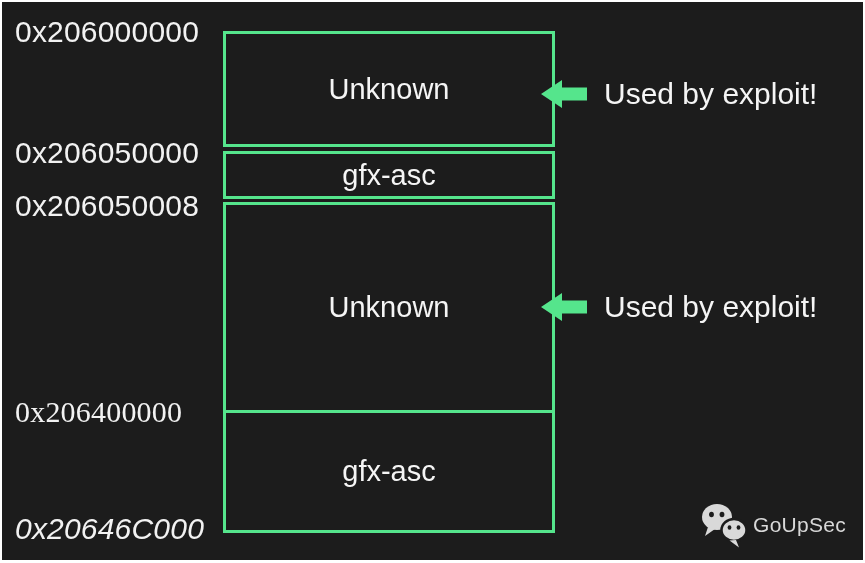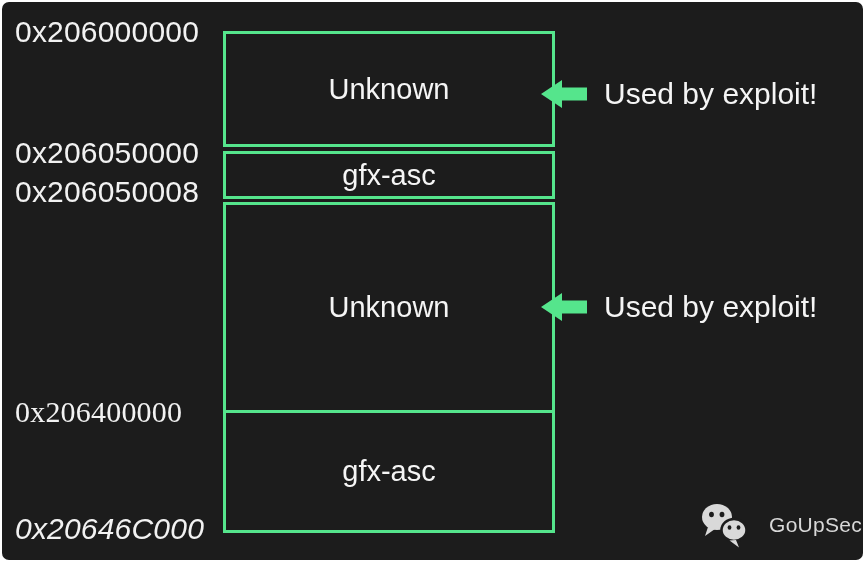--- a/index.html
+++ b/index.html
@@ -7,21 +7,21 @@
     width: 865px; height: 563px;
     background: #ffffff;
     font-family: "Liberation Sans", "DejaVu Sans", sans-serif;
     position: relative;
     overflow: hidden;
   }
   .panel {
     position: absolute;
     left: 2px; top: 2px; right: 2px; bottom: 3px;
     background: #1c1c1c;
-    border-radius: 7px;
+    border-radius: 0;
     padding-left: 7px;
   }
   .addr {
     position: absolute;
     left: 13px;
     transform: translateY(-50%);
     color: #f2f2f2;
     font-size: 30px;
     letter-spacing: 0.2px;
     white-space: nowrap;
@@ -54,37 +54,37 @@
   .annotation .ann-text {
     color: #f5f5f5;
     font-size: 30px;
   }
   .arrow-icon { display: block; }
   .watermark {
     position: absolute;
     left: 699px; top: 500px;
     display: flex;
     align-items: center;
-    gap: 18px;
+    gap: 2px;
   }
   .watermark .wm-text {
     color: #d8d8d8;
     font-size: 21px;
     letter-spacing: 0.3px;
   }
 </style>
 </head>
 <body>
 
 <div class="panel">
 
   <div id="addr-layer">
       <div class="addr" style="top: 30px;">0x206000000</div>
       <div class="addr" style="top: 151px; text-align: right;">0x206050000</div>
-      <div class="addr" style="top: 190px;">0x206050008</div>
+      <div class="addr" style="top: 204px;">0x206050008</div>
       <div class="addr" style="top: 410px; font-family: Liberation Serif, serif;">0x206400000</div>
       <div class="addr" style="top: 527px; font-style: italic;">0x20646C000</div>
     </div>
   <div id="region-layer">
       <div class="region" style="top: 29px; height: 116px;">
     <span class="region-label">Unknown</span>
   </div>
       <div class="region bold" style="top: 149px; height: 48px;">
     <span class="region-label">gfx-asc</span>
   </div>

